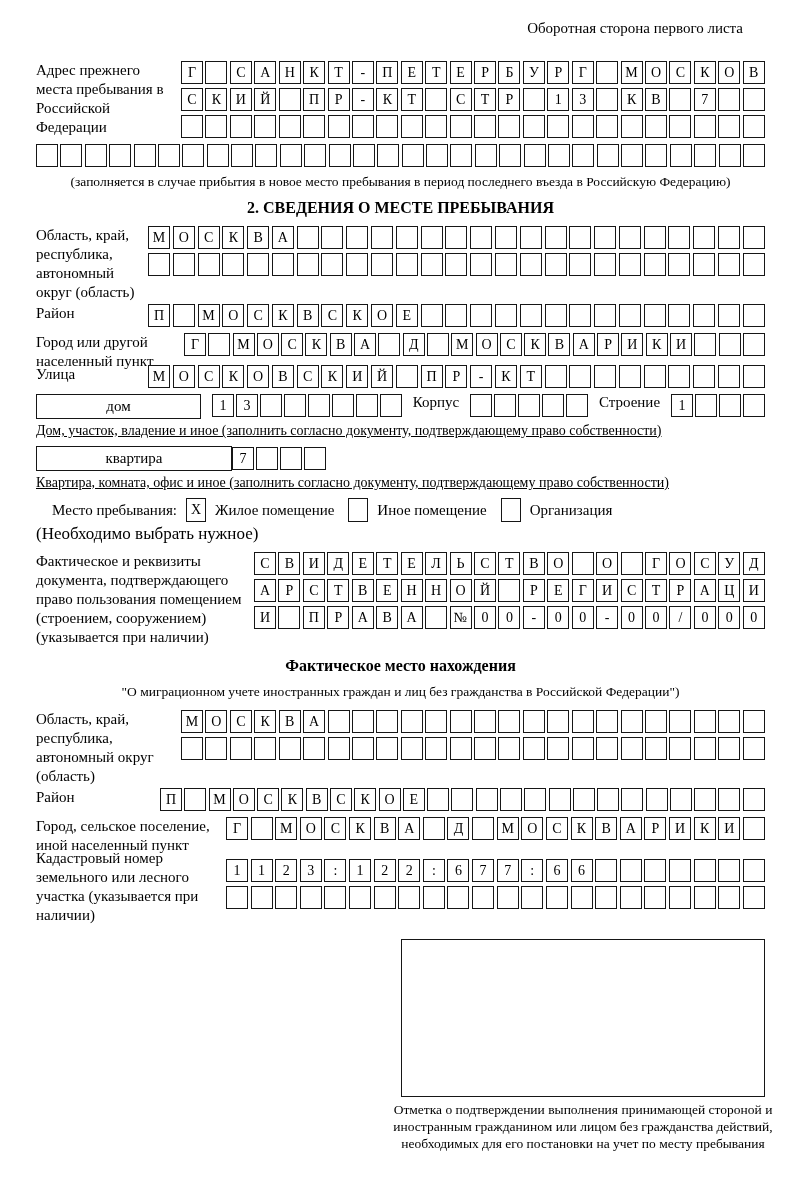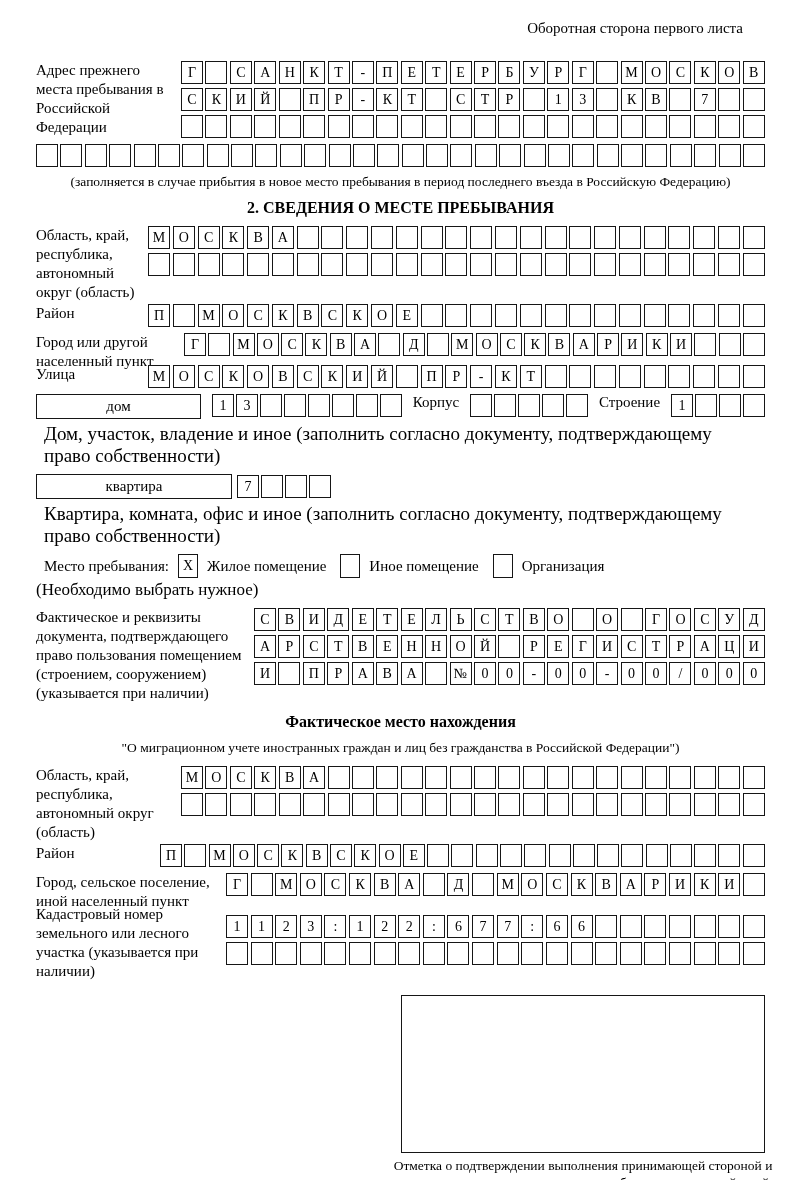--- a/index.html
+++ b/index.html
@@ -23,38 +23,38 @@
 
   .cells-col{flex:1;min-width:0;}
   .cells{display:flex;justify-content:space-between;margin-bottom:4px;}
   .cell{
     flex:none;width:22px;height:23px;border:1.5px solid #161616;
     box-sizing:border-box;display:flex;align-items:center;justify-content:center;
     font-size:14px;line-height:1;background:#fff;
   }
 
   .note{font-size:13.5px;text-align:center;margin:3px 0 9px;}
-  .note-left{font-size:19px;margin:0 8px 7px;}
+  .note-left{font-size:14px;margin:0 0 7px;text-decoration:underline;}
   .sec-title{font-size:16px;font-weight:bold;text-align:center;margin:8px 0 9px;}
 
   .tight{height:30px;overflow:visible;justify-content:flex-end;}
 
   .dom-row{display:flex;align-items:flex-start;justify-content:space-between;margin:0 0 4px;}
   .wide-box{
     border:1.5px solid #161616;box-sizing:border-box;height:25px;
     display:flex;align-items:center;justify-content:center;font-size:15px;flex:none;
   }
   .wb-dom{width:165px}
   .wb-kv{width:196px}
   .group-cells{display:flex;gap:2px;flex:none;margin-bottom:0;justify-content:flex-start;}
   .inline-label{font-size:15px;flex:none;}
 
-  .kv-row{display:flex;align-items:center;gap:5px;margin:0 0 4px;}
-
-  .mesto-row{display:flex;align-items:center;font-size:15px;margin:2px 8px 2px;text-align:right;}
+  .kv-row{display:flex;align-items:center;margin:0 0 4px;}
+
+  .mesto-row{display:flex;align-items:center;font-size:15px;margin:2px 16px 2px;text-align:right;}
   .checkbox{width:20px;height:24px;margin:0 9px;}
   .opt-gap{margin-left:14px;}
   .mesto-note{font-size:17px;text-align:left;width:460px;margin:1px 0 8px;}
 
   .doc-row{margin-bottom:10px;}
   .offset-cells{margin-top:10px;}
 
   .fact-note{font-size:13.5px;text-align:center;margin:0 0 3px;}
   .fact-notes{margin-bottom:10px;}
 

